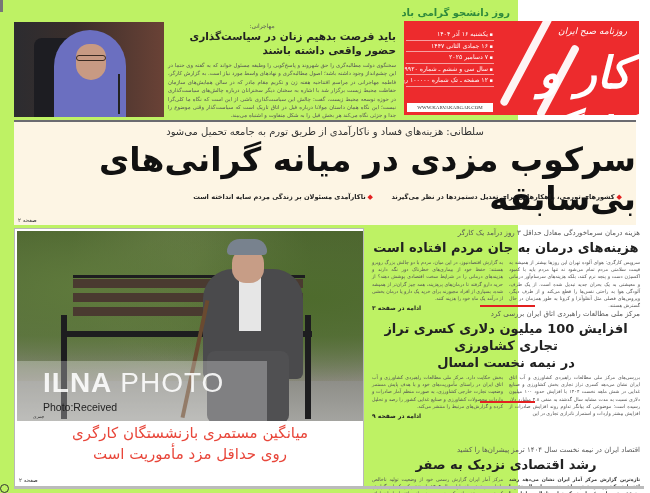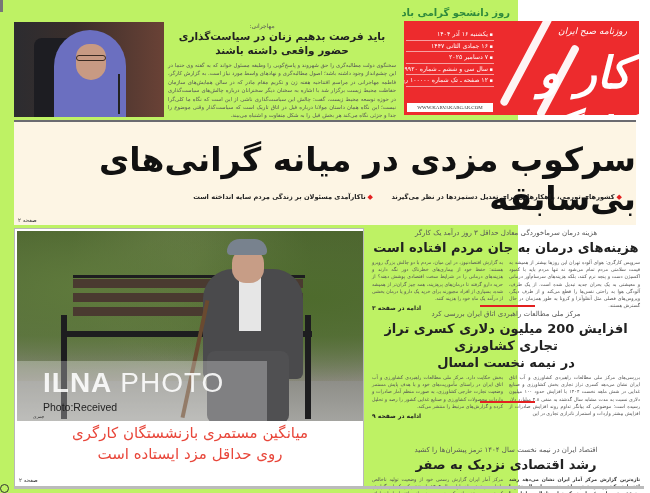--- a/index.html
+++ b/index.html
@@ -52,21 +52,21 @@
     overflow: hidden;
   }
   .top-photo .chair { position:absolute; left: 20px; top: 16px; width: 70px; height: 80px; background:#1d1d22; border-radius: 8px 8px 0 0; }
   .top-photo .hijab { position:absolute; left: 40px; top: 8px; width: 72px; height: 95px; background:#6b6fc0; border-radius: 36px 36px 6px 6px; }
   .top-photo .face { position:absolute; left: 62px; top: 22px; width: 30px; height: 36px; background:#c89a83; border-radius: 14px 14px 16px 16px; }
   .top-photo .glasses { position:absolute; left: 62px; top: 33px; width: 30px; height: 6px; border: 1px solid #3a2a22; border-radius: 3px; }
   .top-photo .mic { position:absolute; left: 104px; top: 52px; width: 2px; height: 40px; background:#222; }
 
   .top-story { position: absolute; left: 168px; top: 22px; width: 228px; direction: rtl; }
   .top-story .kicker { font-size: 6px; color: #555; text-align: center; padding-right: 40px; }
-  .top-story .title { font-size: 10.5px; font-weight: bold; text-align: center; line-height: 14px; color: #222; }
+  .top-story .title { font-size: 10.5px; font-weight: bold; line-height: 14px; color: #222; }
   .top-story .body { font-size: 5.4px; line-height: 8.4px; color: #555; text-align: justify; margin-top: 4px; }
   .continue { font-size: 6px; font-weight: bold; color: #222; direction: rtl; }
   .top-story .continue { text-align: left; margin-top: 1px; padding-left: 2px; }
 
   .rule-dark { position: absolute; left: 14px; top: 120px; width: 622px; height: 2px; background: #6b6b70; }
 
   
   .band {
     position: absolute; left: 14px; top: 122px; width: 622px; height: 103px;
     background: #fdf5e4;
@@ -124,21 +124,21 @@
   }
   .photo .photographer { position:absolute; left: 16px; bottom: 2px; font-size: 4.5px; color: #333; }
 
   .photo-caption { position: absolute; left: 2px; top: 194px; width: 346px; direction: rtl; text-align: center; }
   .photo-caption .kicker { font-size: 8.5px; color: #444; line-height: 12px; }
   .photo-caption .title { font-size: 15px; color: #e8463a; line-height: 21px; }
   .photo-frame .page-ref { position:absolute; left: 4px; bottom: 4px; font-size: 5.5px; color:#333; direction: rtl; }
 
   
   .col-right { position: absolute; left: 372px; width: 268px; direction: rtl; }
-  .col-right .kicker { font-size: 7px; color: #555; text-align: center; line-height: 11px; }
+  .col-right .kicker { font-size: 7px; color: #555; line-height: 11px; }
   .col-right .title { font-size: 13px; font-weight: bold; text-align: center; color: #222; line-height: 17px; }
   .col-right .cols { display: flex; gap: 6px; margin-top: 3px; }
   .col-right .colx { flex: 1; font-size: 4.8px; line-height: 7.2px; color: #555; text-align: justify; }
   .col-right .continue { margin-top: 2px; text-align: left; }
   .red-rule { position: absolute; left: 480px; width: 55px; height: 2px; background: #e32020; }
 
   .story3 .body-bold { font-weight: bold; color: #333; }
 
   .bottom-rule { position: absolute; left: 14px; top: 486px; width: 630px; height: 3px; background: #bbb; }
   .corner-icon { position: absolute; left: 0; top: 484px; width: 9px; height: 9px; border: 1px solid #333; border-radius: 50%; }
@@ -177,20 +177,21 @@
     <div class="kicker">مهاجرانی:</div>
     <div class="title">باید فرصت بدهیم زنان در سیاست‌گذاری</div>
     <div class="title">حضور واقعی داشته باشند</div>
     <div class="body">سخنگوی دولت مطالبه‌گری را حق شهروند و پاسخ‌گویی را وظیفه مسئول خواند که به گفته وی حتما در این چشم‌انداز وجود داشته باشد؛ اصول مطالبه‌گری و نهادهای واسط مورد نیاز است. به گزارش کارگر، فاطمه مهاجرانی در مراسم افتتاحیه هفته زن و تکریم مقام مادر که در سالن همایش‌های سازمان حفاظت محیط زیست برگزار شد با اشاره به سخنان دیگر سخنرانان درباره چالش‌های سیاست‌گذاری در حوزه توسعه محیط زیست، گفت: چالش این سیاست‌گذاری ناشی از این است که نگاه ما کلی‌گرا نیست؛ این نگاه همان داستان مولانا درباره فیل در اتاق تاریک است که سیاست‌گذار وقتی موضوع را جدا و جزئی نگاه می‌کند هر بخش فیل را به شکل متفاوت و اشتباه می‌بیند.</div>
     <div class="continue">ادامه در صفحه ۲</div>
   </div>
 
   <div class="rule-dark"></div>
 
   <div class="band">
+    <div class="subhead">سلطانی: هزینه‌های فساد و ناکارآمدی از طریق تورم به جامعه تحمیل می‌شود</div>
     <div class="headline">سرکوب مزدی در میانه گرانی‌های بی‌سابقه</div>
     <ul class="bullets right">
       <li><span class="diamond">◆</span><span>کشورهای تورمی، راهکارهایی برای تعدیل دستمزدها در نظر می‌گیرند</span></li>
     </ul>
     <ul class="bullets left">
       <li><span class="diamond">◆</span><span>ناکارآمدی مسئولان بر زندگی مردم سایه انداخته است</span></li>
     </ul>
     <div class="page-ref">صفحه ۲</div>
   </div>
 
@@ -210,41 +211,41 @@
       <div class="man-head"></div>
       <div class="man-cap"></div>
       <div class="cane"></div>
       <div class="watermark"></div>
       <div class="wm-text"><b>ILNA</b><span>PHOTO</span></div>
       <div class="wm-credit">Photo:Received</div>
       <div class="photographer">جمری</div>
     </div>
     <div class="photo-caption">
       <div class="title">میانگین مستمری بازنشستگان کارگری</div>
-      <div class="title">روی حداقل مزد ایستاده است</div>
+      <div class="title">روی حداقل مزد مأموریت است</div>
     </div>
     <div class="page-ref">صفحه ۲</div>
   </div>
 
   <div class="col-right" style="top:228px;">
     <div class="kicker">هزینه درمان سرماخوردگی معادل حداقل ۳ روز درآمد یک کارگر</div>
     <div class="title">هزینه‌های درمان به جان مردم افتاده است</div>
     <div class="cols">
       <div class="colx">سرویس کارگری: هوای آلوده تهران این روزها بیشتر از همیشه به قیمت سلامتی مردم تمام می‌شود نه تنها مردم باید با کمبود اکسیژن دست و پنجه نرم کنند، بلکه هزینه‌های سرسام‌آور درمانی و معیشتی به یک بحران جدید تبدیل شده است. از یک طرف، آلودگی هوا به راحتی نفس‌ها را قطع می‌کند و از طرف دیگر، ویروس‌های فصلی مثل آنفلوآنزا و کرونا به طور همزمان در حال گسترش هستند.</div>
       <div class="colx">
         <div>به گزارش اقتصادنیوز، در این میان، مردم با دو چالش بزرگ روبرو هستند: حفظ خود از بیماری‌های خطرناک دور نگه دارند و هزینه‌های درمانی را در شرایط سخت اقتصادی پوشش دهند؟ از حرید دارو گرفته تا درمان‌های پرهزینه، همه چیز گران‌تر از همیشه شده، بسیاری از افراد مجبورند برای خرید یک دارو یا درمان بخشی از درآمد یک ماه خود را هزینه کنند.</div>
         <div class="continue">ادامه در صفحه ۳</div>
       </div>
     </div>
   </div>
   <div class="red-rule" style="top:305px;"></div>
 
   <div class="col-right" style="top:309px;">
     <div class="kicker">مرکز ملی مطالعات راهبردی اتاق ایران بررسی کرد</div>
-    <div class="title">افزایش 200 میلیون دلاری کسری تراز تجاری کشاورزی</div>
+    <div class="title">افزایش 100 میلیون دلاری کسری تراز تجاری کشاورزی</div>
     <div class="title">در نیمه نخست امسال</div>
     <div class="cols">
       <div class="colx">بررسی‌های مرکز ملی مطالعات راهبردی کشاورزی و آب اتاق ایران نشان می‌دهد کسری تراز تجاری بخش کشاورزی و صنایع غذایی در شش ماهه نخست ۱۴۰۴ با افزایش حدود ۱۰۰ میلیون دلاری نسبت به مدت مشابه سال گذشته به منفی ۴.۸ میلیارد دلار رسیده است؛ موضوعی که بیانگر تداوم روند افزایش صادرات از افزایش بیشتر واردات و استمرار ناترازی تجاری در این</div>
       <div class="colx">
         <div>بخش حکایت دارد. مرکز ملی مطالعات راهبردی کشاورزی و آب اتاق ایران در راستای مأموریت‌های خود و با هدف پایش مستمر وضعیت تجارت خارجی کشاورزی، به صورت منظم آمار صادرات و واردات محصولات کشاورزی و صنایع غذایی کشور را رصد و تحلیل کرده و گزارش‌های مرتبط را منتشر می‌کند.</div>
         <div class="continue">ادامه در صفحه ۹</div>
       </div>
     </div>
   </div>
   <div class="red-rule" style="top:401px;"></div>

